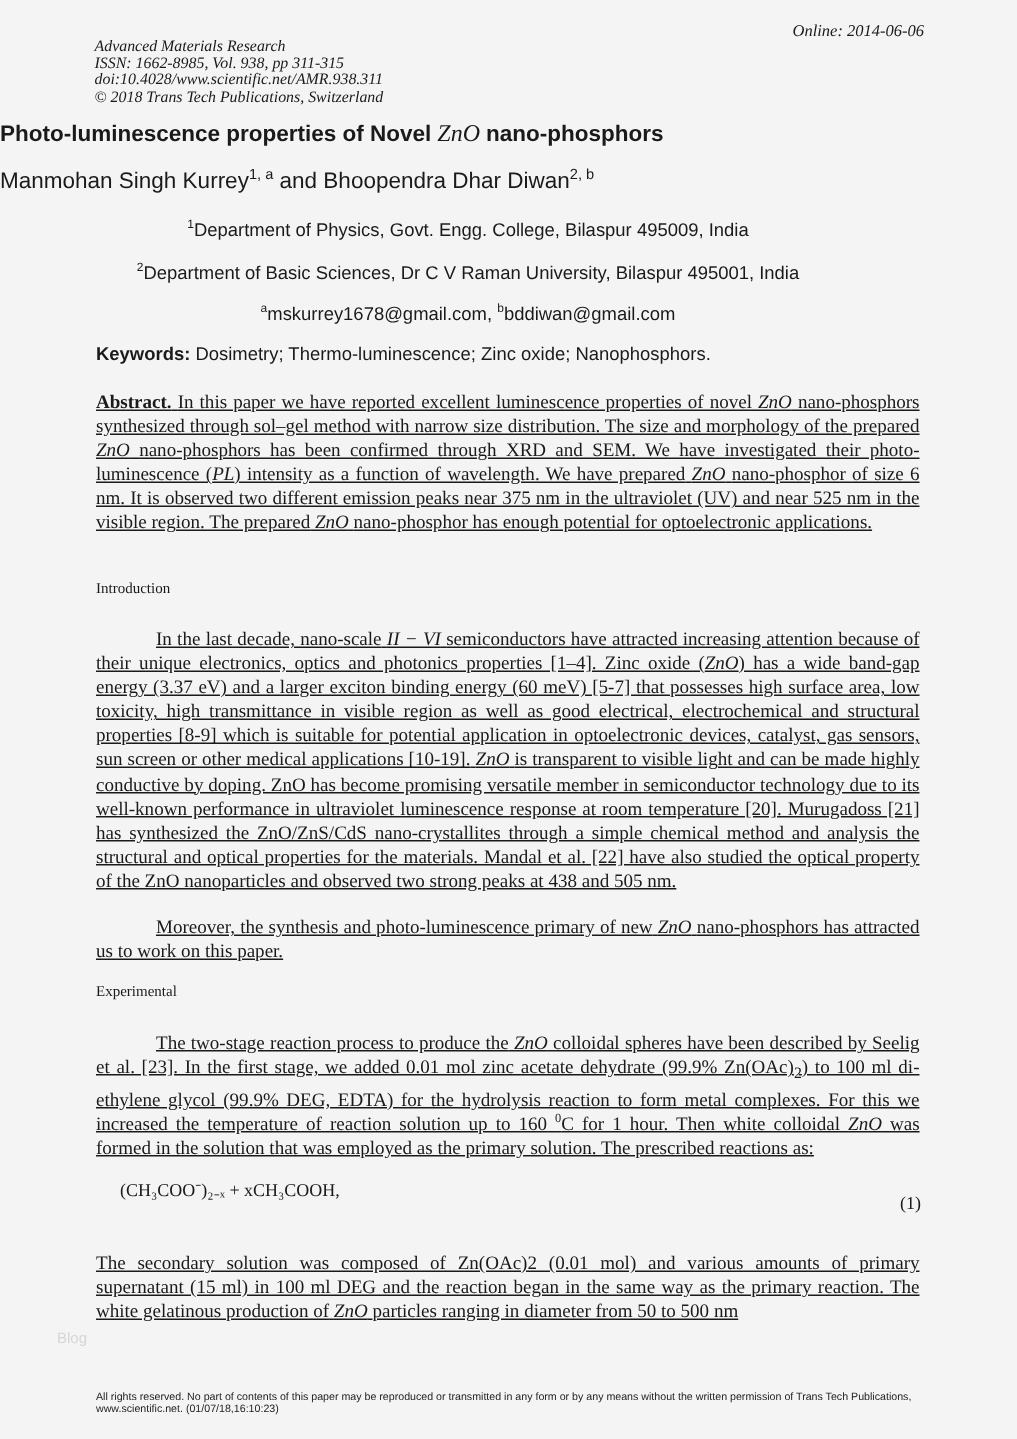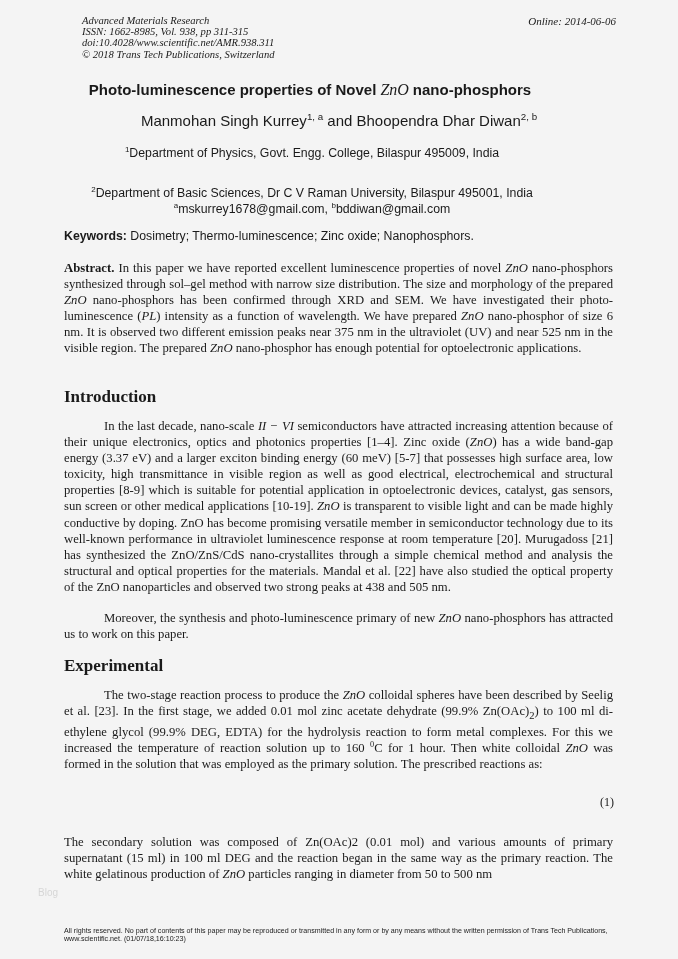--- a/index.html
+++ b/index.html
@@ -1,35 +1,35 @@
 <!DOCTYPE html>
 <html><head>
 <meta charset="utf-8">
 <style>
   html, body { margin: 0; padding: 0; }
   body {
     width: 678px; height: 959px; background: #f4f4f4; position: relative; overflow: hidden;
     font-family: "Liberation Serif", serif; color: #1a1a1a;
   }
-  .hdr-left { position: absolute; left: 63px; top: 15px; font-style: italic; font-size: 10.6px; line-height: 11.2px; margin-left: 19px; }
+  .hdr-left { position: absolute; left: 63px; top: 26px; font-style: italic; font-size: 10.6px; line-height: 11.2px; }
   .hdr-right { position: absolute; right: 62px; top: 15px; font-style: italic; font-size: 11px; text-align: right; }
-  .title { position: absolute; left: 0; width: 620px; top: 81px; text-align: center;
+  .title { position: absolute; left: 0; width: 620px; top: 81px; 
     font-family: "Liberation Sans", sans-serif; font-weight: bold; font-size: 15px; }
   .title .m { font-family: "Liberation Serif", serif; font-style: italic; font-weight: normal; font-size: 16px; margin: 0 4px; }
-  .authors { position: absolute; left: 0; width: 678px; top: 112px; text-align: center;
+  .authors { position: absolute; left: 0; width: 678px; top: 112px; 
     font-family: "Liberation Sans", sans-serif; font-size: 15px; }
   .aff { position: absolute; left: 0; width: 624px; text-align: center;
     font-family: "Liberation Sans", sans-serif; font-size: 12.3px; }
   sup { font-size: 65%; line-height: 0; }
   .kw { position: absolute; left: 64px; top: 229px; font-family: "Liberation Sans", sans-serif; font-size: 12.3px; }
   .kw b { font-weight: bold; }
-  .para { position: absolute; left: 64px; width: 549px; font-size: 12.7px; line-height: 16.1px; text-align: justify; }
+  .para { position: absolute; left: 64px; width: 549px; font-size: 12.7px; line-height: 16.1px; text-align: justify; text-decoration: underline; }
   .para .m { font-style: italic; }
   .indent { text-indent: 40px; }
-  .heading { position: absolute; left: 64px; font-weight: bold; font-size: 17px; }
+  .heading { position: absolute; left: 64px; font-weight: normal; font-size: 10px; }
   .eq { position: absolute; left: 66px; top: 785px; font-size: 12px; line-height: 16px; width: 548px; }
   .eq .l2 { padding-left: 14px; }
   .eq .num { position: absolute; right: 0; top: 9px; }
   .watermark { position: absolute; left: 38px; top: 887px; font-family: "Liberation Sans", sans-serif; font-size: 10px; color: #d6d6d6; }
   .footer { position: absolute; left: 64px; top: 927px; width: 560px; font-family: "Liberation Sans", sans-serif; font-size: 7.1px; line-height: 8.4px; color: #222; }
 </style>
 </head>
 <body>
 
 <div class="hdr-left">
@@ -44,37 +44,38 @@
   <span>Photo-luminescence properties of Novel</span><span class="m">ZnO</span><span>nano-phosphors</span>
 </div>
 
 <div class="authors">
   <span>Manmohan Singh Kurrey</span><sup>1, a</sup>
   <span>and</span>
   <span>Bhoopendra Dhar Diwan</span><sup>2, b</sup>
 </div>
 
 <div class="aff" style="top:146px"><sup>1</sup><span>Department of Physics, Govt. Engg. College, Bilaspur 495009, India</span></div>
-<div class="aff" style="top:186px"><sup>2</sup><span>Department of Basic Sciences, Dr C V Raman University, Bilaspur 495001, India</span></div>
+<div class="aff" style="top:175px"><sup>2</sup><span>Department of Basic Sciences, Dr C V Raman University, Bilaspur 495001, India</span></div>
 <div class="aff" style="top:202px"><sup>a</sup><span>mskurrey1678@gmail.com,</span> <sup>b</sup><span>bddiwan@gmail.com</span></div>
 
 <div class="kw"><b>Keywords:</b> <span>Dosimetry; Thermo-luminescence; Zinc oxide; Nanophosphors.</span></div>
 
 <div class="para" style="top:260px"><b>Abstract.</b> <span>In this paper we have reported excellent luminescence properties of novel</span> <span class="m">ZnO</span> <span>nano-phosphors synthesized through sol–gel method with narrow size distribution. The size and morphology of the prepared</span> <span class="m">ZnO</span> <span>nano-phosphors has been confirmed through XRD and SEM. We have investigated their photo-luminescence (</span><span class="m">PL</span><span>) intensity as a function of wavelength. We have prepared</span> <span class="m">ZnO</span> <span>nano-phosphor of size 6 nm. It is observed two different emission peaks near 375 nm in the ultraviolet (UV) and near 525 nm in the visible region. The prepared</span> <span class="m">ZnO</span> <span>nano-phosphor has enough potential for optoelectronic applications.</span></div>
 
 <div class="heading" style="top:387px">Introduction</div>
 
 <div class="para indent" style="top:418px"><span>In the last decade, nano-scale</span> <span class="m">II − VI</span> <span>semiconductors have attracted increasing attention because of their unique electronics, optics and photonics properties [1–4]. Zinc oxide (</span><span class="m">ZnO</span><span>) has a wide band-gap energy (3.37 eV) and a larger exciton binding energy (60 meV) [5-7] that possesses high surface area, low toxicity, high transmittance in visible region as well as good electrical, electrochemical and structural properties [8-9] which is suitable for potential application in optoelectronic devices, catalyst, gas sensors, sun screen or other medical applications [10-19].</span> <span class="m">ZnO</span> <span>is transparent to visible light and can be made highly conductive by doping. ZnO has become promising versatile member in semiconductor technology due to its well-known performance in ultraviolet luminescence response at room temperature [20]. Murugadoss [21] has synthesized the ZnO/ZnS/CdS nano-crystallites through a simple chemical method and analysis the structural and optical properties for the materials. Mandal et al. [22] have also studied the optical property of the ZnO nanoparticles and observed two strong peaks at 438 and 505 nm.</span></div>
 
 <div class="para indent" style="top:610px"><span>Moreover, the synthesis and photo-luminescence primary of new</span> <span class="m">ZnO</span> <span>nano-phosphors has attracted us to work on this paper.</span></div>
 
 <div class="heading" style="top:656px">Experimental</div>
 
 <div class="para indent" style="top:687px"><span>The two-stage reaction process to produce the</span> <span class="m">ZnO</span> <span>colloidal spheres have been described by Seelig et al. [23]. In the first stage, we added 0.01 mol zinc acetate dehydrate (99.9% Zn(OAc)</span><sub>2</sub><span>) to 100 ml di-ethylene glycol (99.9% DEG, EDTA) for the hydrolysis reaction to form metal complexes. For this we increased the temperature of reaction solution up to 160</span> <sup>0</sup><span>C for 1 hour. Then white colloidal</span> <span class="m">ZnO</span> <span>was formed in the solution that was employed as the primary solution. The prescribed reactions as:</span></div>
 
 <div class="eq">
+  <div class="l2">(CH₃COO⁻)₂₋ₓ + xCH₃COOH,</div>
   <span class="num">(1)</span>
 </div>
 
 <div class="para" style="top:834px"><span>The secondary solution was composed of Zn(OAc)2 (0.01 mol) and various amounts of primary supernatant (15 ml) in 100 ml DEG and the reaction began in the same way as the primary reaction.</span> <span>The white gelatinous production of</span> <span class="m">ZnO</span> <span>particles ranging in diameter from 50 to 500 nm</span></div>
 
 <div class="watermark">Blog</div>
 <div class="footer">All rights reserved. No part of contents of this paper may be reproduced or transmitted in any form or by any means without the written permission of Trans Tech Publications, www.scientific.net. (01/07/18,16:10:23)</div>
 
 </body></html>

